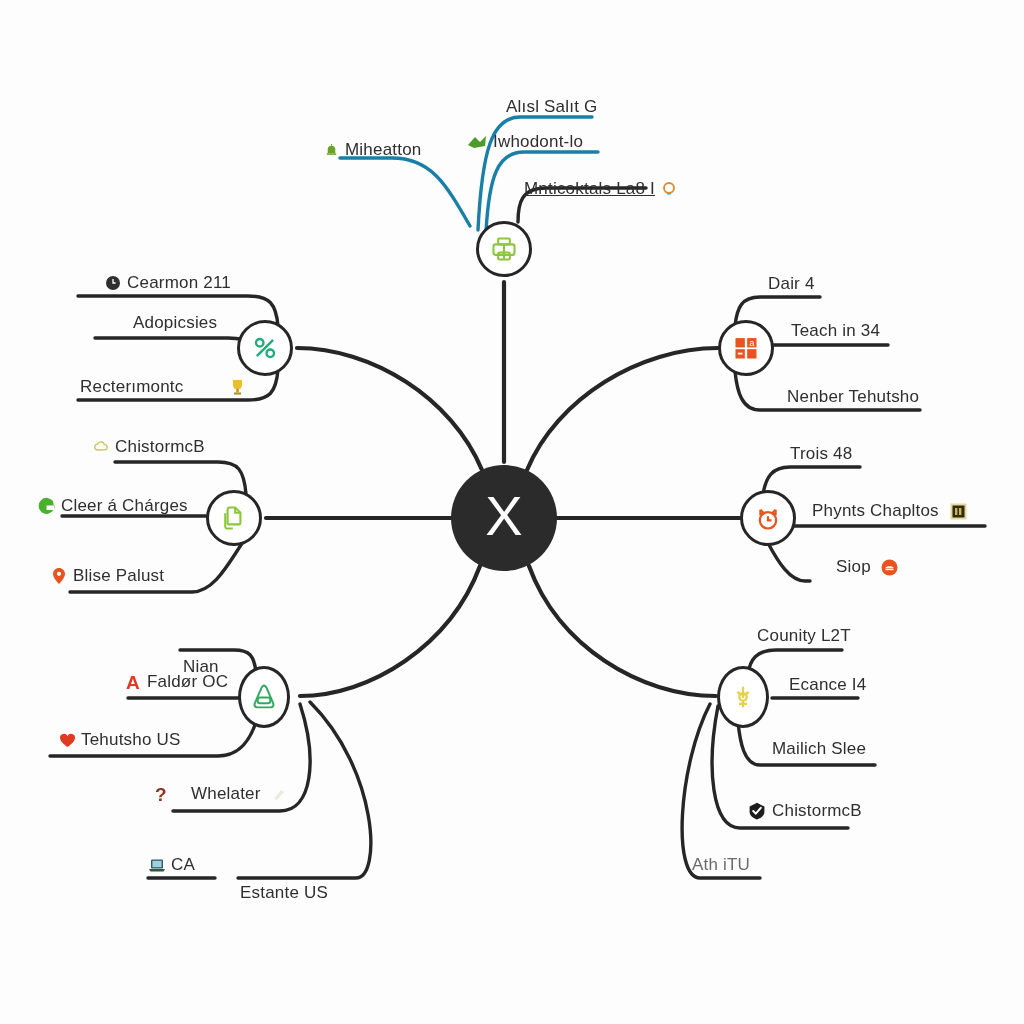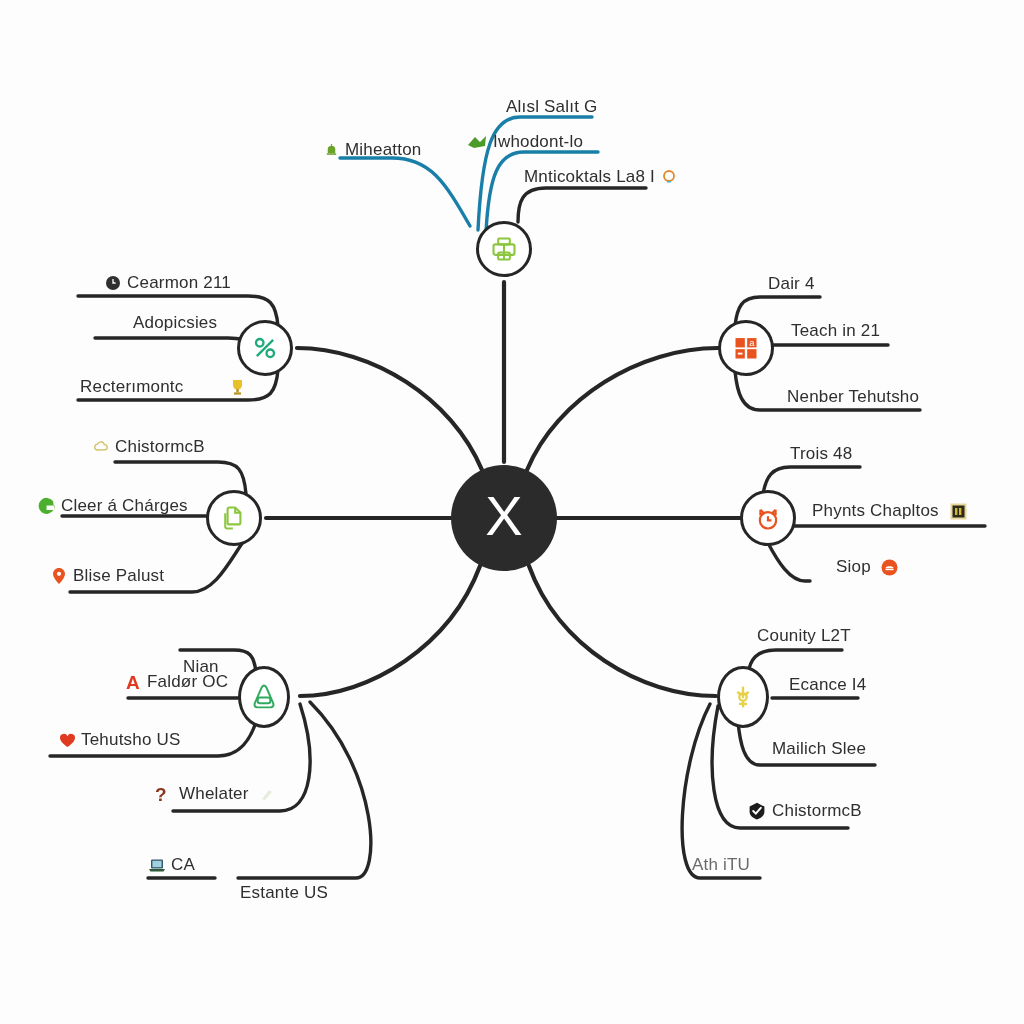--- a/index.html
+++ b/index.html
@@ -227,21 +227,21 @@
 
   <div class="leaf r" style="left:466px;top:133px;">
     <span class="ico" style="width:22px;">
       <svg width="22" height="17" viewBox="0 0 22 17">
         <path d="M2 11 L9 3 L14 8 L20 2 L19 12 L8 14 Z" fill="#4c9a2a"></path>
       </svg>
     </span>
     <span class="tx">Iwhodont-lo</span>
   </div>
 
-  <div class="leaf r" style="left:524px;top:168px;">
+  <div class="leaf r" style="left:524px;top:180px;text-decoration:underline;">
     <span class="tx">Mnticoktals La8 I</span>
     <span class="ico">
       <svg width="16" height="16" viewBox="0 0 16 16" fill="none">
         <circle cx="8" cy="7" r="5" stroke="#e08a2e" stroke-width="1.8"></circle>
         <rect x="6.2" y="12" width="3.6" height="1.6" fill="#39b5d8"></rect>
       </svg>
     </span>
   </div>
 
   <div class="leaf r" style="left:104px;top:274px;">
@@ -310,21 +310,21 @@
     <span class="ico">
       <svg width="17" height="15" viewBox="0 0 17 15">
         <path d="M8.5 14 C8.5 14 1 9.3 1 5 A3.9 3.9 0 0 1 8.5 3.3 A3.9 3.9 0 0 1 16 5 C16 9.3 8.5 14 8.5 14 Z" fill="#e03a21"></path>
       </svg>
     </span>
     <span class="tx">Tehutsho US</span>
   </div>
 
   <div class="leaf r" style="left:152px;top:785px;">
     <span class="ico" style="font-weight:bold;color:#8a3520;font-size:19px;">?</span>
-    <span class="tx" style="margin-left:4px;">Whelater</span>
+    <span class="tx" style="margin-left:16px;">Whelater</span>
     <span class="ico" style="opacity:.35;margin-left:4px;">
       <svg width="14" height="14" viewBox="0 0 14 14">
         <path d="M2 12 L9 3 L12 5 L5 13 Z" fill="#bcd0a0"></path>
       </svg>
     </span>
   </div>
 
   <div class="leaf r" style="left:148px;top:856px;">
     <span class="ico">
       <svg width="18" height="15" viewBox="0 0 18 15">
@@ -338,21 +338,21 @@
 
   <div class="leaf r" style="left:240px;top:856px;margin-top:28px;">
     <span class="tx">Estante US</span>
   </div>
 
   <div class="leaf r" style="left:768px;top:275px;">
     <span class="tx">Dair 4</span>
   </div>
 
   <div class="leaf r" style="left:791px;top:322px;">
-    <span class="tx">Teach in 21</span>
+    <span class="tx">Teach in 34</span>
   </div>
 
   <div class="leaf r" style="left:787px;top:388px;">
     <span class="tx">Nenber Tehutsho</span>
   </div>
 
   <div class="leaf r" style="left:790px;top:445px;">
     <span class="tx">Trois 48</span>
   </div>
 

